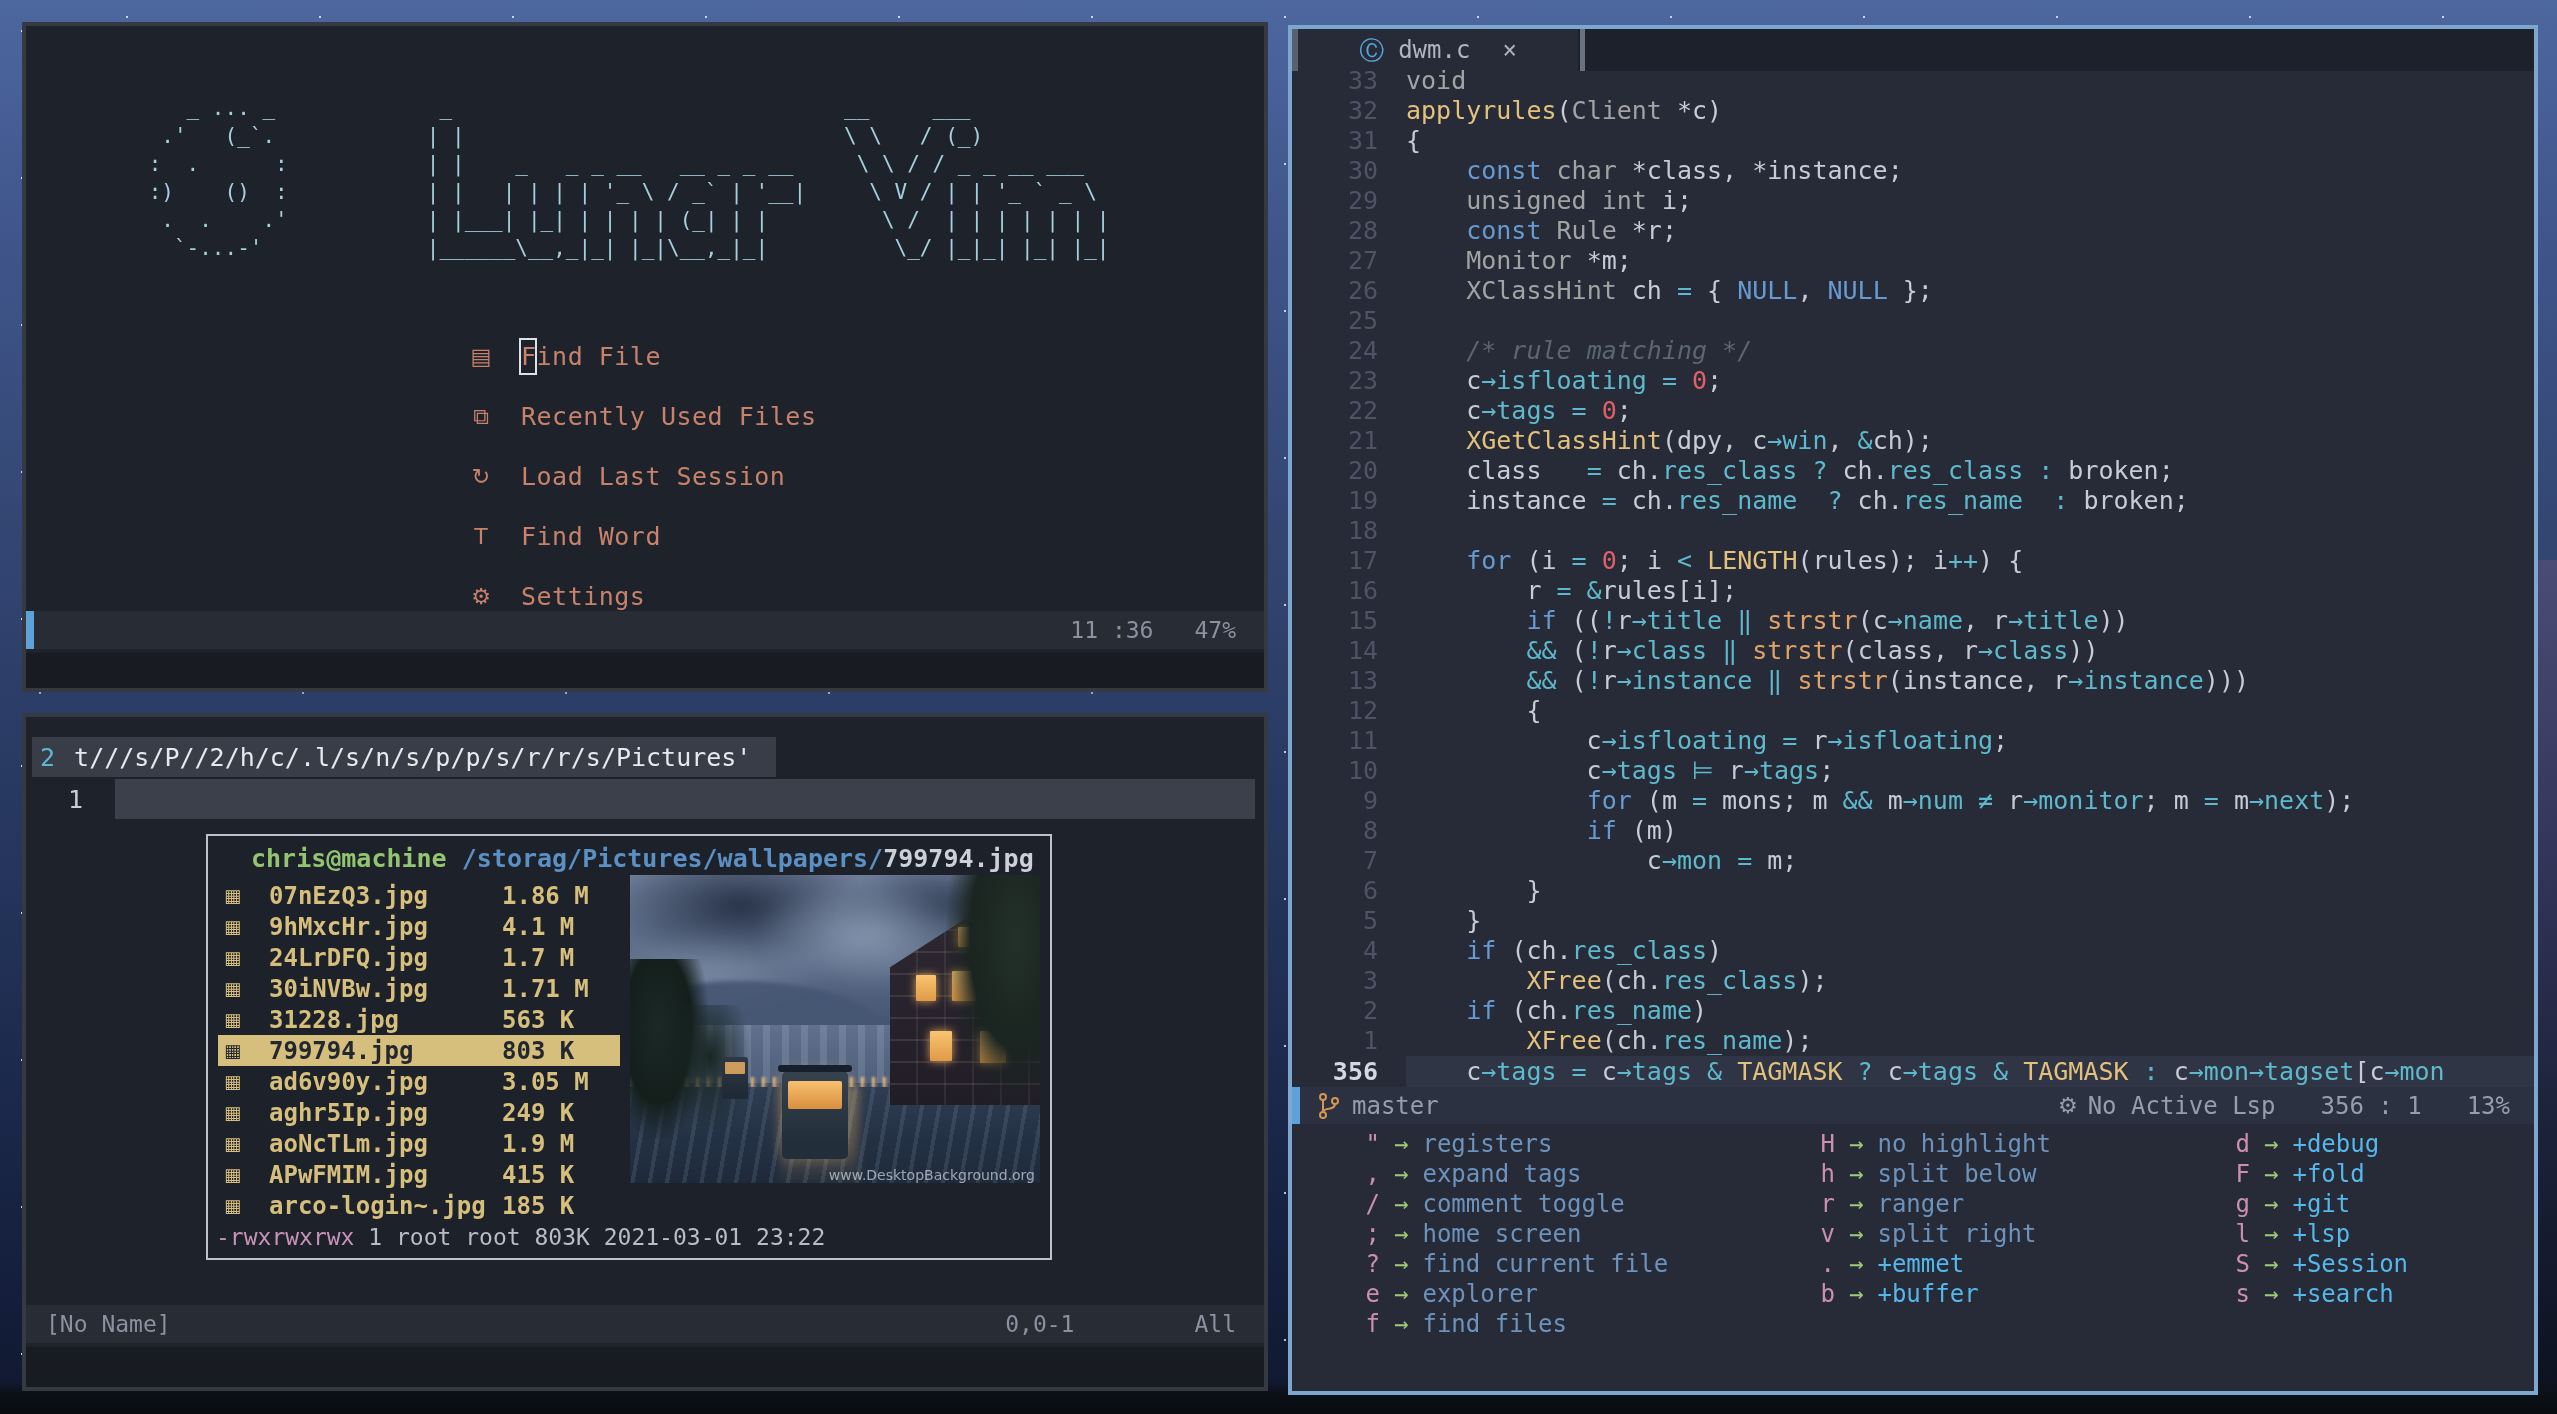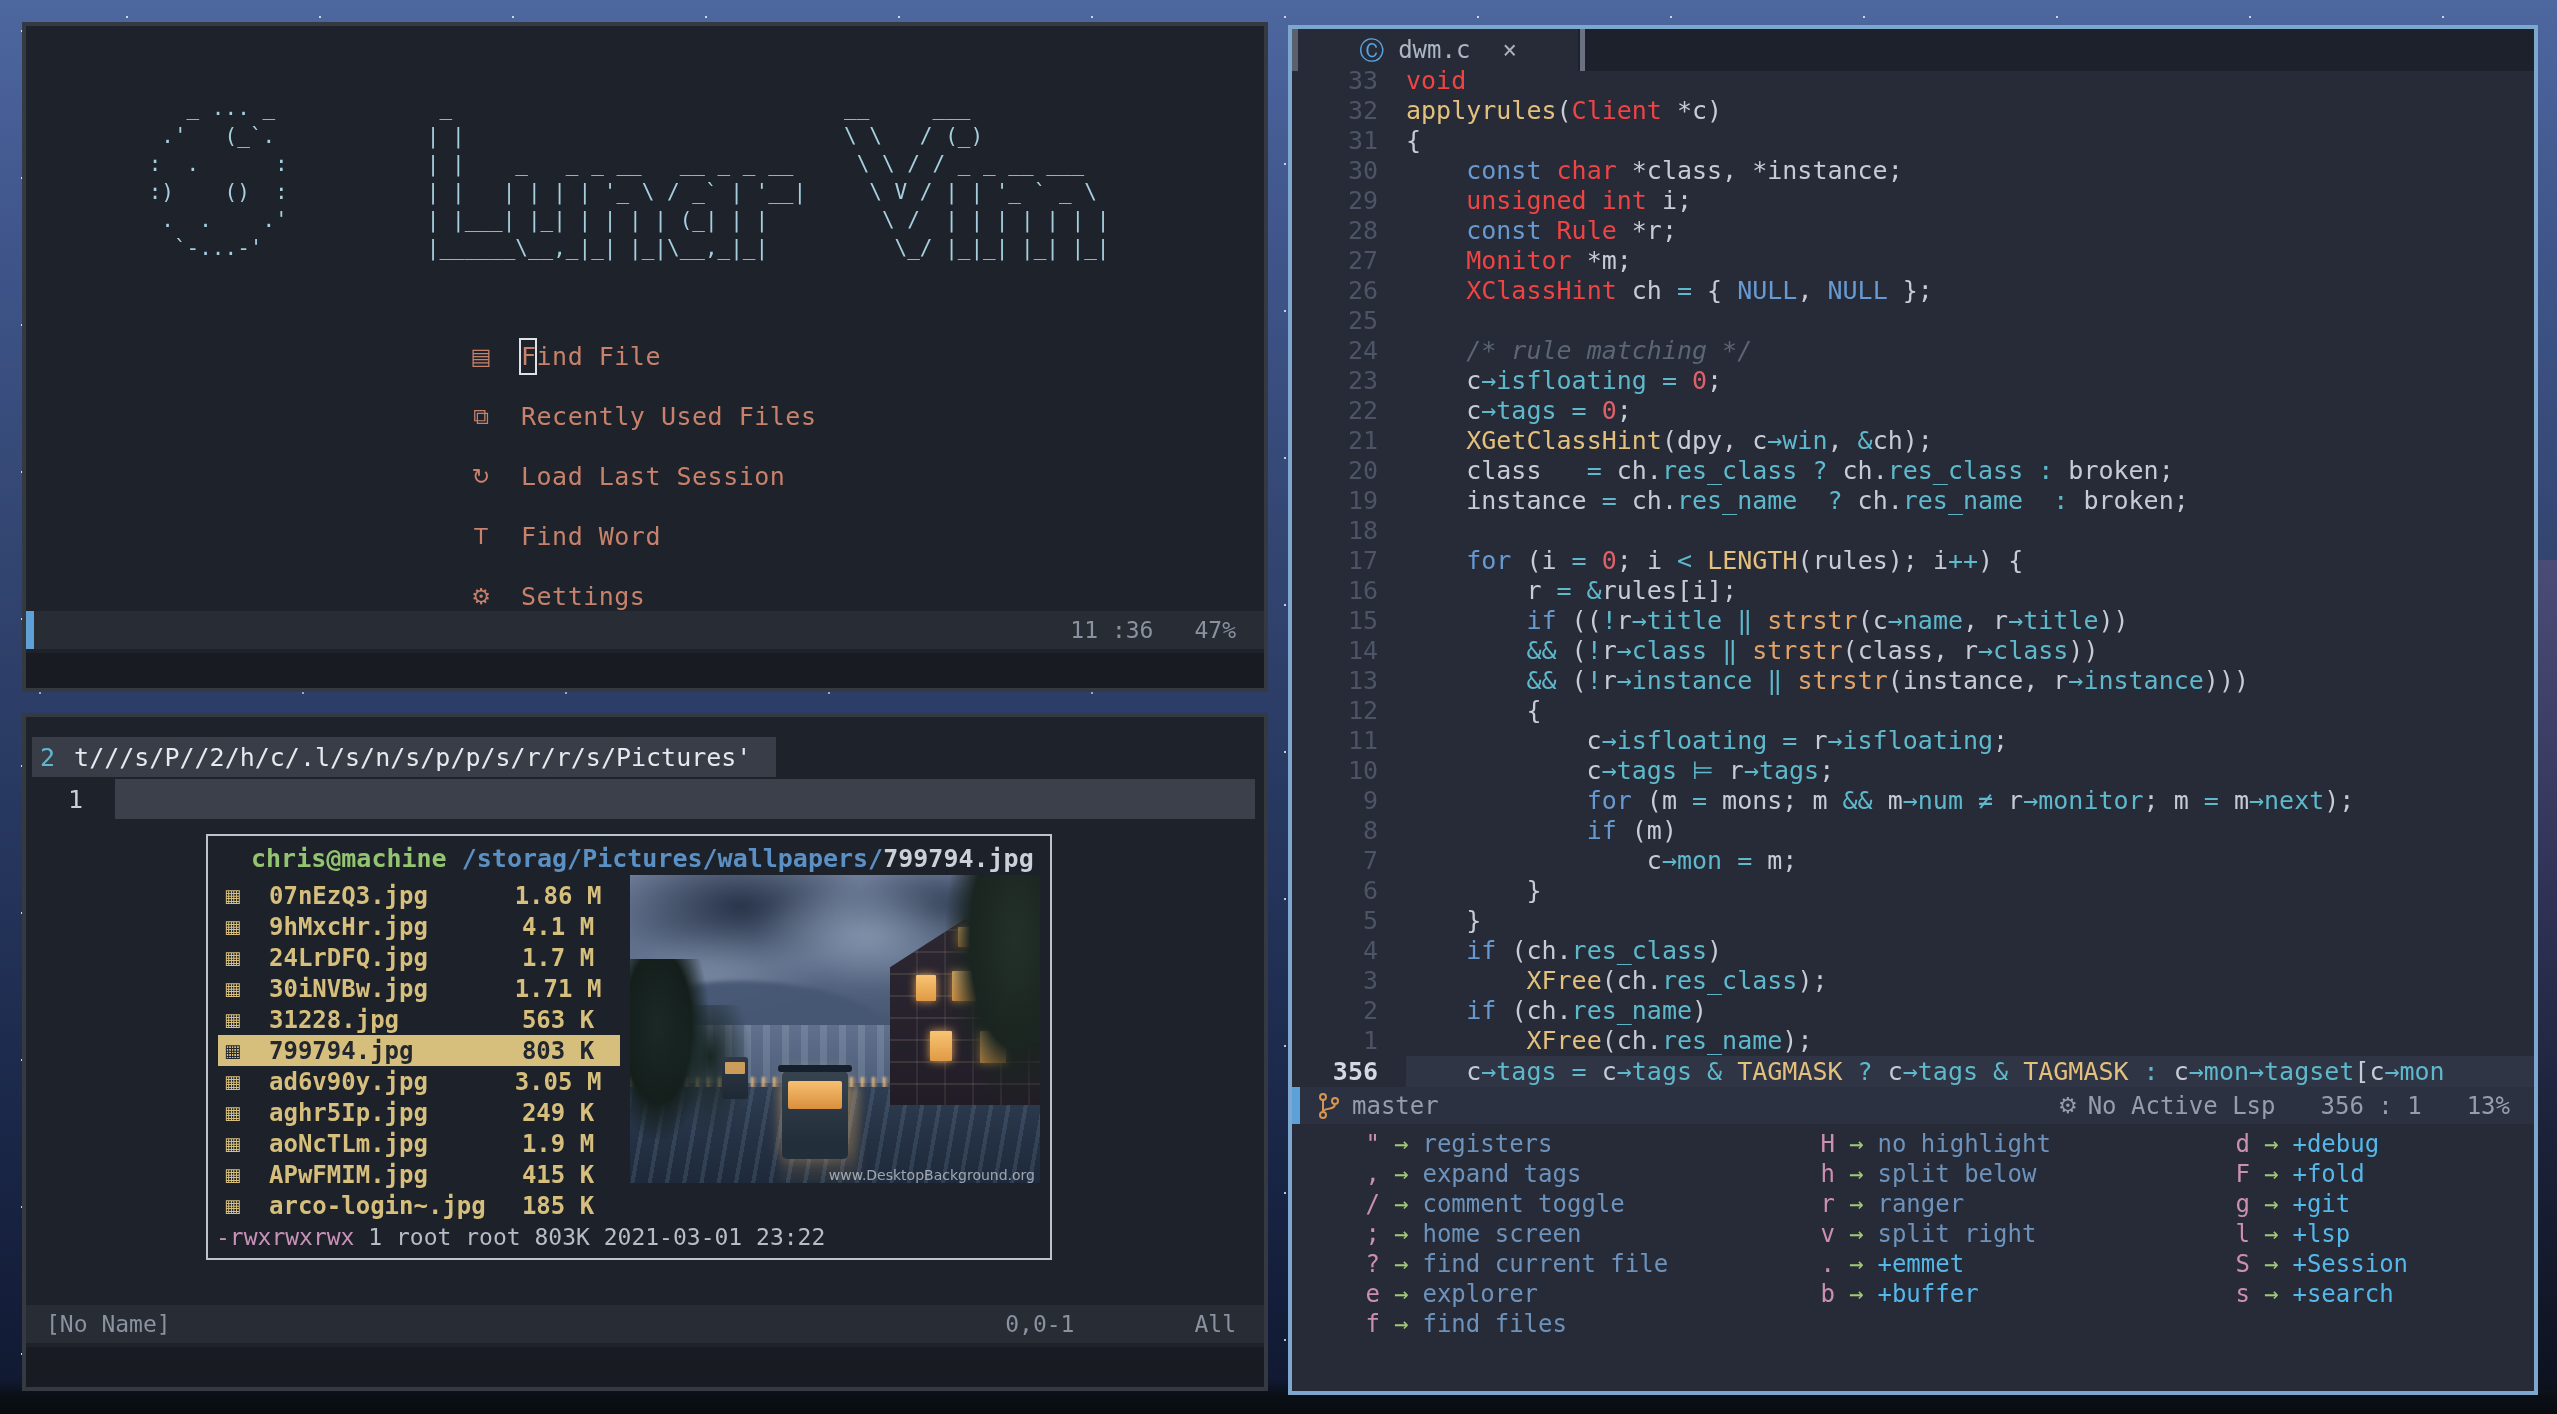--- a/index.html
+++ b/index.html
@@ -64,21 +64,21 @@
   .fm { position:absolute; left:180px; top:117px; width:846px; height:426px;
     border:2px solid #bcc3cf; background:#1d212a; }
   .fm-header { position:absolute; left:12px; top:8px; font-size:25px; font-weight:bold; white-space:pre; }
   .fm-user { color:#93c470;margin-left:31px; } .fm-path { color:#5b90c5; } .fm-file { color:#ccd1d9; }
   .fm-rows { position:absolute; left:10px; top:44px; width:402px; }
   .fm-row { height:31px; display:flex; align-items:center; color:#d6bf7c; font-size:24px;
     font-weight:bold; padding:0 6px; cursor:pointer; }
   .fm-row.c-selected { background:#d6bf7c; color:#23272f; }
   .fm-ricon { font-size:18px; margin-right:12px; font-family:"DejaVu Sans",sans-serif; }
   .fm-name { flex:1; white-space:pre;margin-left:16px; }
-  .fm-size { width:112px; text-align:center; white-space:pre; }
+  .fm-size { width:112px; text-align:left; white-space:pre; }
   .fm-perms { position:absolute; left:8px; top:388px; font-size:23px; white-space:pre; }
   .fm-perm-bits { color:#c791b8; } .fm-meta { color:#b7bdc7; }
   .sl-b { top:588px; padding-left:20px; }
   .sl-b .ruler { margin-left:auto; } .sl-b .scrollpos { margin:0 28px 0 120px; }
   .cmdrow-b { position:absolute; left:0; right:0; top:630px; bottom:0; background:#181b22; }
 
   
   .preview { position:absolute; left:422px; top:39px; width:410px; height:308px; overflow:hidden;
     background:linear-gradient(180deg,#72809c 0%,#5a6a86 28%,#42536f 52%,#334159 100%); }
   .preview div { position:absolute; }
@@ -148,21 +148,21 @@
   .tab-sep { position:absolute; left:288px; top:0; width:5px; height:42px; background:#6a7180; }
 
   .code-area { position:absolute; left:0; top:37px; right:0; }
   .code-row { height:30px; line-height:30px; white-space:pre; font-size:25px; display:flex; }
   .lineno { width:100px; padding-right:14px; text-align:right; color:#4d5465; flex:none; }
   .code-text { margin-left:14px; }
   .cur-row { position:absolute; left:0; top:1027px; right:0; height:31px; line-height:31px;
     white-space:pre; font-size:25px; display:flex; overflow:hidden; }
   .cur-row .lineno { color:#d3d8e2; font-weight:bold; }
   .cur-row .code-text { background:#2f3544; flex:1; }
-  .c-p { color:#c6cbd5; } .c-t { color:#ef4444; } .c-k { color:#689ad2; }
+  .c-p { color:#c6cbd5; } .c-t { color:#a3a3a3; } .c-k { color:#689ad2; }
   .c-f { color:#e3c17d; } .c-f2 { color:#e2a368; } .c-o { color:#5fb9cc; }
   .c-n { color:#e0606a; } .c-c { color:#5c6574; font-style:italic; }
 
   .sl-c { top:1058px; height:37px; background:#2b3140; font-size:24px; color:#969eae; }
   .branch-wrap { display:flex; align-items:center; gap:12px; padding-left:26px; }
   .sl-c .sl-right2 { margin-left:auto; display:flex; align-items:center; gap:45px; padding-right:24px; }
   .gear { font-family:"DejaVu Sans",sans-serif; font-size:22px; }
 
   .which-key { position:absolute; left:0; top:1095px; right:0; bottom:0; background:#262b37; }
   .wk-col { position:absolute; top:5px; }

